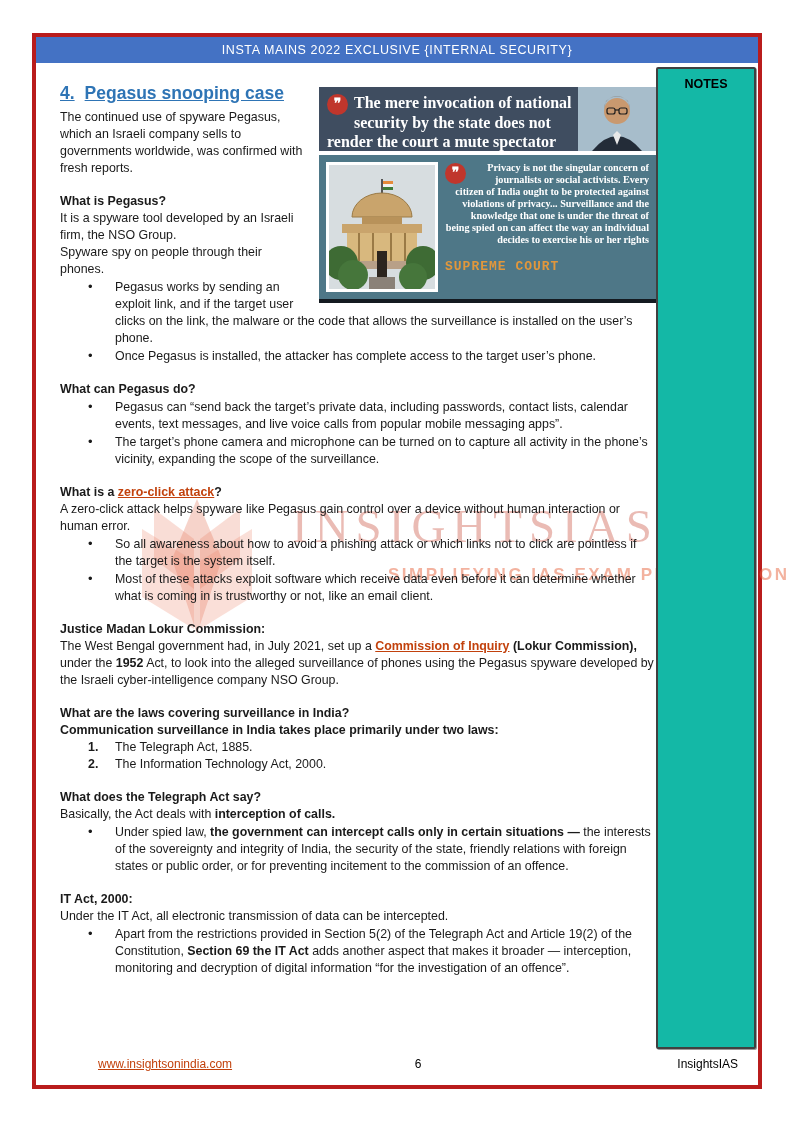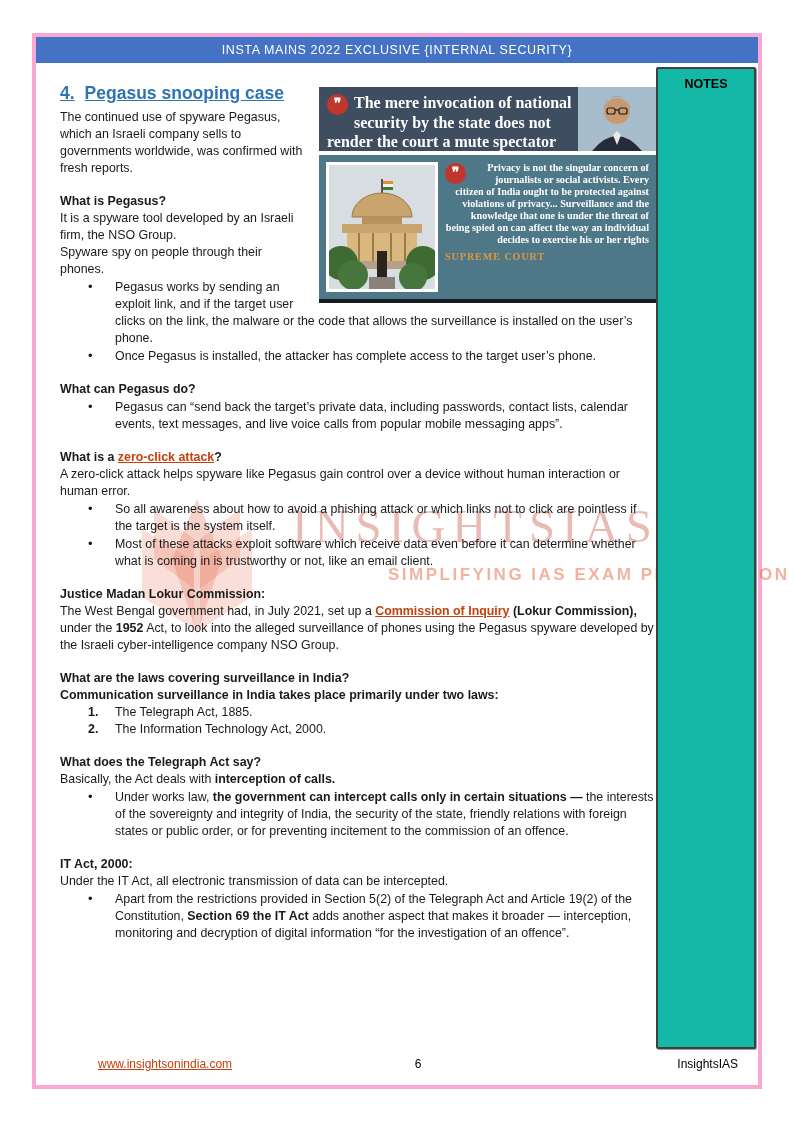--- a/index.html
+++ b/index.html
@@ -1,17 +1,17 @@
 <!DOCTYPE html>
 <html><head>
 <meta charset="utf-8">
 <style>
   * { margin:0; padding:0; box-sizing:border-box; }
   html,body { width:794px; height:1123px; background:#fff; font-family:"Liberation Sans",sans-serif; position:relative; overflow:hidden; }
-  .doc-border { position:absolute; left:32px; top:33px; width:730px; height:1056px; border:4px solid #f9a8d4; background:#fff; }
+  .doc-border { position:absolute; left:32px; top:33px; width:730px; height:1056px; border:4px solid #b91c1c; background:#fff; }
   .banner { position:absolute; left:0; top:0; width:100%; height:26px; background:#4472C4; color:#fff;
             display:flex; align-items:center; justify-content:center; font-size:12.5px; letter-spacing:.6px; }
   .notes-box { position:absolute; top:30px; right:2px; width:100px; height:982px; background:#14b8a6;
                border:2px solid #404040; border-radius:2px; z-index:3; text-align:center; padding-top:8px;
                font-weight:bold; font-size:12.5px; box-shadow:1px 1px 0 #999; }
   
   .wm { position:absolute; z-index:0; }
   .wm-title { left:256px; top:462px; font-family:"Liberation Serif",serif; font-size:47px; letter-spacing:7px;
               color:rgba(206,94,76,.42); white-space:nowrap; }
   .wm-tag { left:352px; top:528px; font-size:17px; font-weight:bold; letter-spacing:2.5px;
@@ -39,22 +39,22 @@
   .img1-quote { font-size:16px; font-weight:bold; line-height:1.22; }
   .img1-attr { margin-top:2px; font-family:"Liberation Sans",sans-serif; }
   .attr-name { color:#E1973C; font-size:8.5px; font-weight:bold; }
   .attr-role { color:#C2C9D2; font-size:7.3px; letter-spacing:.4px; }
   
   .img2 { margin-top:4px; height:148px; background:#4E7787; border-bottom:4px solid #141a20;
           padding:7px; display:flex; gap:7px; color:#fff; font-family:"Liberation Serif",serif; overflow:hidden; }
   .sc-photo { width:112px; height:130px; background:#fff; padding:3px; flex:none; }
   .img2-text { flex:1; }
   .img2-quote { font-size:10.2px; font-weight:bold; line-height:1.17;text-align:right; }
-  .img2-attr { color:#E1973C; font-size:10px; font-weight:bold; letter-spacing:1px;
-               font-family:Liberation Serif, serif; margin-top:2px; }
+  .img2-attr { color:#E1973C; font-size:13px; font-weight:bold; letter-spacing:1px;
+               font-family:Liberation Mono, monospace; margin-top:12px; }
   
   .footer { position:absolute; left:26px; right:20px; top:1020px; font-size:12px; z-index:2; height:18px;margin-left:36px; }
   .footer .site { position:absolute; left:0; }
   .footer .pnum { position:absolute; left:50%; transform:translateX(-50%); }
   .footer .brand { position:absolute; right:0; }
 </style>
 </head>
 <body>
 
 <div class="doc-border">
@@ -136,37 +136,38 @@
     <p>The continued use of spyware Pegasus, which an Israeli company sells to governments worldwide, was confirmed with fresh reports.</p>
 
     <div class="sec-h">What is Pegasus?</div>
     <p>It is a spyware tool developed by an Israeli firm, the NSO Group.</p>
     <p>Spyware spy on people through their phones.</p>
     <div class="bullet">Pegasus works by sending an exploit link, and if the target user clicks on the link, the malware or the code that allows the surveillance is installed on the user’s phone.</div>
     <div class="bullet">Once Pegasus is installed, the attacker has complete access to the target user’s phone.</div>
 
     <div class="sec-h">What can Pegasus do?</div>
     <div class="bullet">Pegasus can “send back the target’s private data, including passwords, contact lists, calendar events, text messages, and live voice calls from popular mobile messaging apps”.</div>
+    <div class="bullet">The target’s phone camera and microphone can be turned on to capture all activity in the phone’s vicinity, expanding the scope of the surveillance.</div>
 
     <div class="sec-h"><span>What is a </span><a class="lnk" href="#">zero-click attack</a><span>?</span></div>
     <p>A zero-click attack helps spyware like Pegasus gain control over a device without human interaction or human error.</p>
     <div class="bullet">So all awareness about how to avoid a phishing attack or which links not to click are pointless if the target is the system itself.</div>
     <div class="bullet">Most of these attacks exploit software which receive data even before it can determine whether what is coming in is trustworthy or not, like an email client.</div>
 
     <div class="sec-h">Justice Madan Lokur Commission:</div>
     <p><span>The West Bengal government had, in July 2021, set up a </span><a class="b lnk" href="#">Commission of Inquiry</a><span> </span><span class="b">(Lokur Commission),</span><span> under the </span><span class="b">1952</span><span> Act, to look into the alleged surveillance of phones using the Pegasus spyware developed by the Israeli cyber-intelligence company NSO Group.</span></p>
 
     <div class="sec-h">What are the laws covering surveillance in India?</div>
     <p class="b">Communication surveillance in India takes place primarily under two laws:</p>
     <div class="numitem"><span class="num">1.</span><span>The Telegraph Act, 1885.</span></div>
     <div class="numitem"><span class="num">2.</span><span>The Information Technology Act, 2000.</span></div>
 
     <div class="sec-h">What does the Telegraph Act say?</div>
     <p><span>Basically, the Act deals with </span><span class="b">interception of calls.</span></p>
-    <div class="bullet"><span>Under works law, </span><span class="b">the government can intercept calls only in certain situations —</span><span> the interests of the sovereignty and integrity of India, the security of the state, friendly relations with foreign states or public order, or for preventing incitement to the commission of an offence.</span></div>
+    <div class="bullet"><span>Under spied law, </span><span class="b">the government can intercept calls only in certain situations —</span><span> the interests of the sovereignty and integrity of India, the security of the state, friendly relations with foreign states or public order, or for preventing incitement to the commission of an offence.</span></div>
 
     <div class="sec-h">IT Act, 2000:</div>
     <p>Under the IT Act, all electronic transmission of data can be intercepted.</p>
     <div class="bullet"><span>Apart from the restrictions provided in Section 5(2) of the Telegraph Act and Article 19(2) of the Constitution, </span><span class="b">Section 69 the IT Act</span><span> adds another aspect that makes it broader — interception, monitoring and decryption of digital information “for the investigation of an offence”.</span></div>
 
   </div>
 
   <div class="footer">
     <a class="site lnk" href="#">www.insightsonindia.com</a>
     <span class="pnum">6</span>

